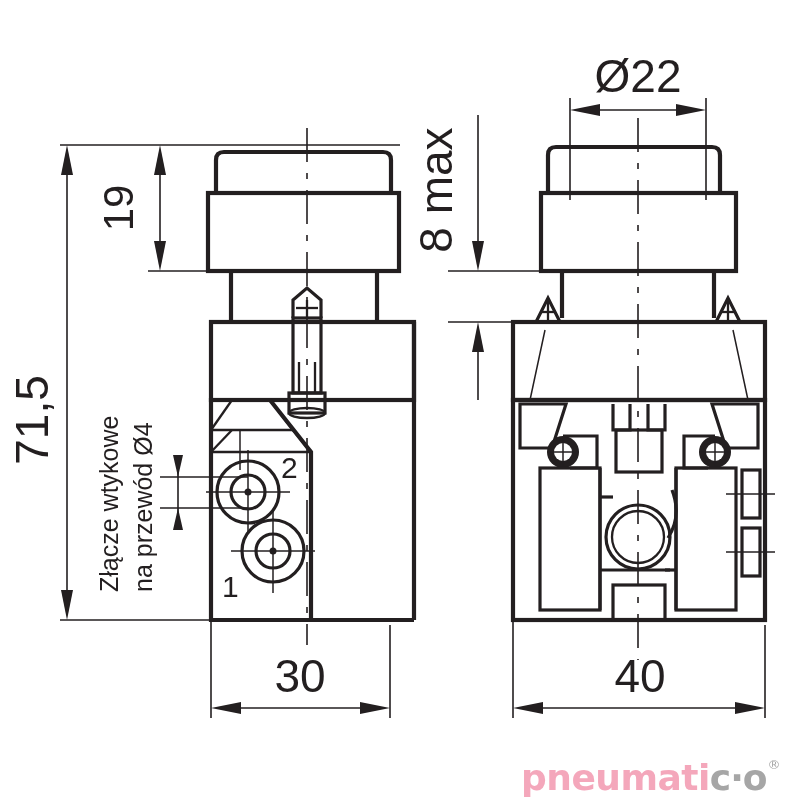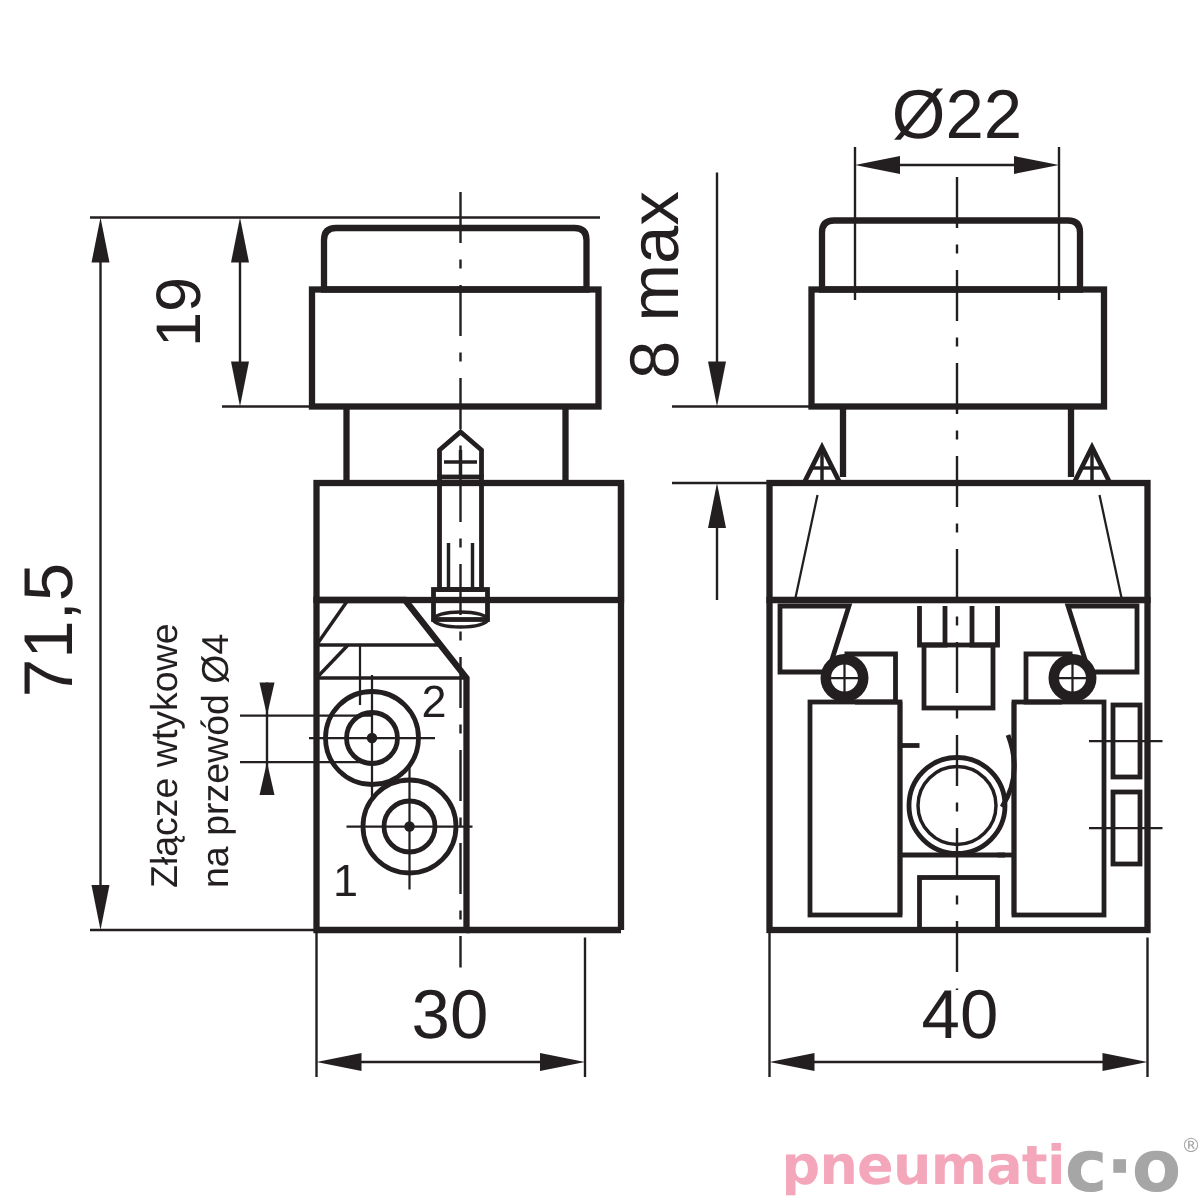--- a/index.html
+++ b/index.html
@@ -114,21 +114,21 @@
     font-family: "DejaVu Sans", sans-serif;
     font-weight: 700;
     font-size: 36px;
     line-height: 36px;
     letter-spacing: -0.5px;
     margin-top: 24px;
   }
   #watermark .wm-co {
     font-family: "DejaVu Sans", sans-serif;
     font-weight: 700;
-    font-size: 48px;
+    font-size: 36px;
     line-height: 36px;
     letter-spacing: -1px;
   }
   #watermark .wm-reg {
     font-family: "DejaVu Sans", sans-serif;
     font-size: 13px;
     line-height: 13px;
     align-self: flex-start;
     margin-top: 2px;
     margin-left: 1px;

